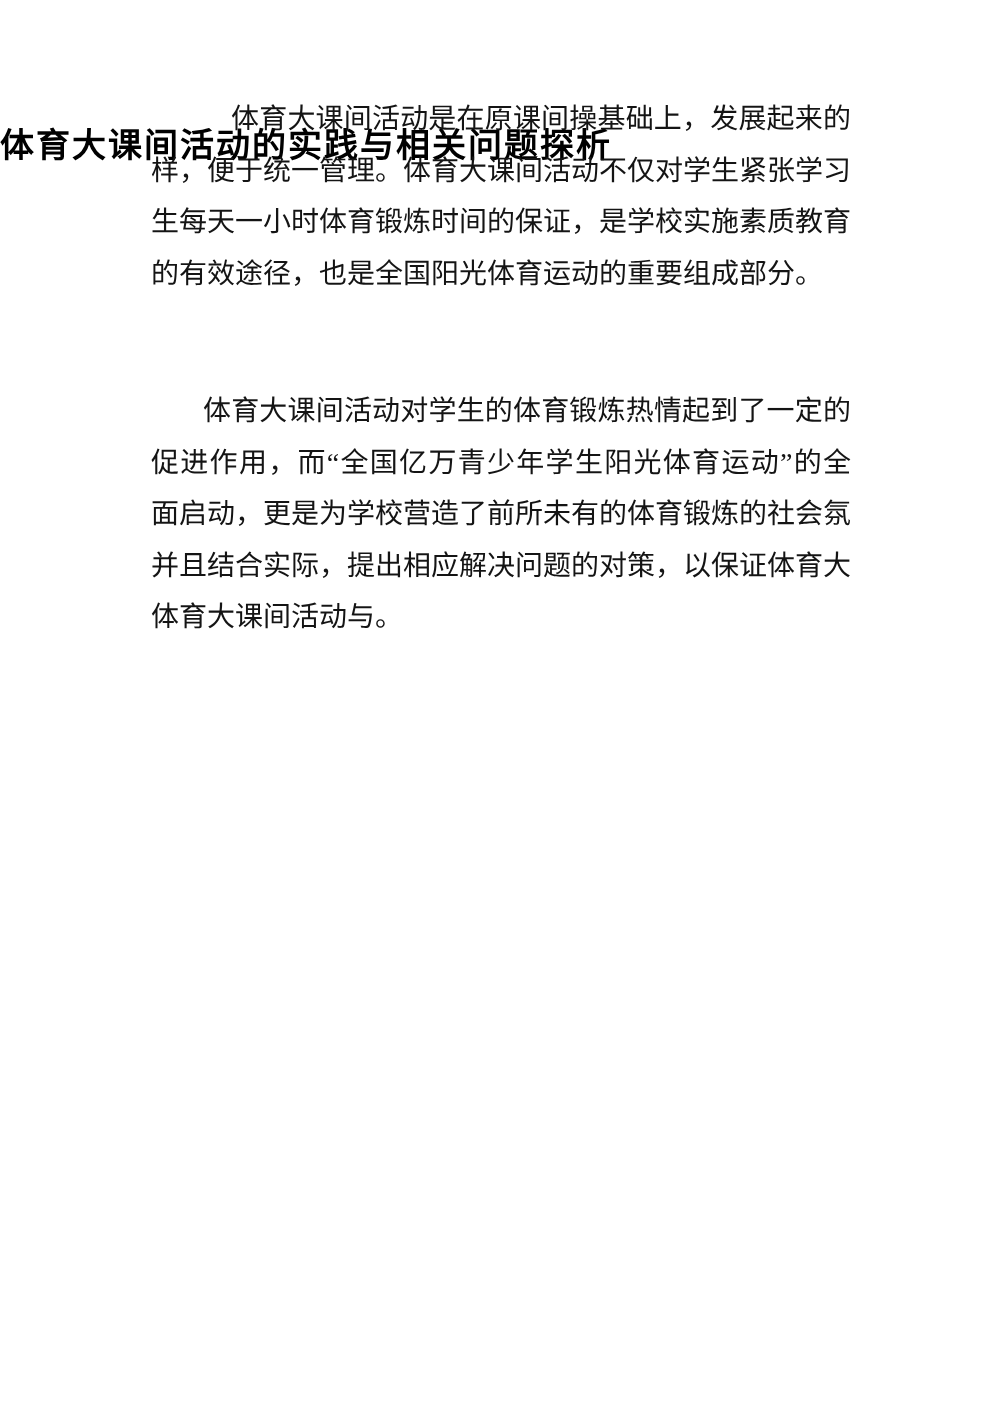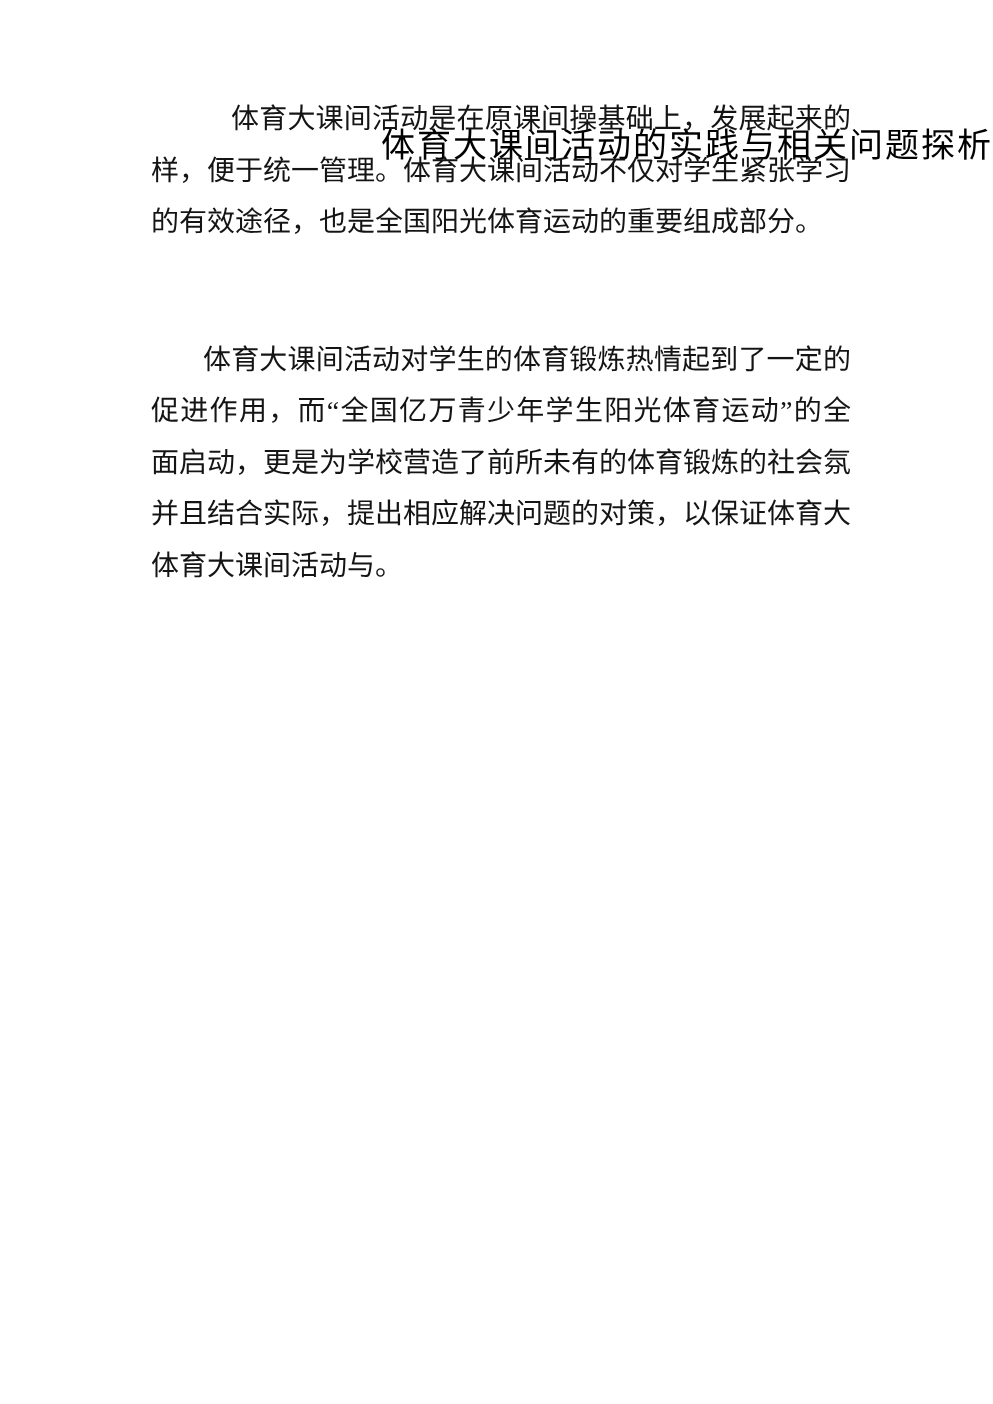--- a/index.html
+++ b/index.html
@@ -13,24 +13,24 @@
     width: 993px;
     height: 1404px;
     background: #ffffff;
     overflow: hidden;
     font-family: "Liberation Serif", "DejaVu Serif", serif;
     color: #111111;
   }
   .doc-title {
     margin: 0;
     padding-top: 122px;
-    text-align: right;
+    text-align: left;
     font-size: 34px;
     line-height: 48px;
-    font-weight: normal;
+    font-weight: bold;
     letter-spacing: 2px;
     color: #000000;
   }
   .body-text {
     position: absolute;
     left: 151px;
     top: 4px;
     width: 700px;
   }
   .paragraph {
@@ -67,20 +67,21 @@
 
 <div class="page">
 
   <h1 class="doc-title">体育大课间活动的实践与相关问题探析</h1>
 
   <div class="body-text">
 
     <div class="paragraph paragraph-1">
       <div class="t-line first-p1">体育大课间活动是在原课间操基础上，发展起来的</div>
       <div class="t-line">样，便于统一管理。体育大课间活动不仅对学生紧张学习</div>
+      <div class="t-line">生每天一小时体育锻炼时间的保证，是学校实施素质教育</div>
       <div class="t-line last">的有效途径，也是全国阳光体育运动的重要组成部分。</div>
     </div>
 
     <div class="paragraph paragraph-2">
       <div class="t-line first-p2">体育大课间活动对学生的体育锻炼热情起到了一定的</div>
       <div class="t-line">促进作用，而“全国亿万青少年学生阳光体育运动”的全</div>
       <div class="t-line">面启动，更是为学校营造了前所未有的体育锻炼的社会氛</div>
       <div class="t-line">并且结合实际，提出相应解决问题的对策，以保证体育大</div>
       <div class="t-line last">体育大课间活动与。</div>
     </div>

